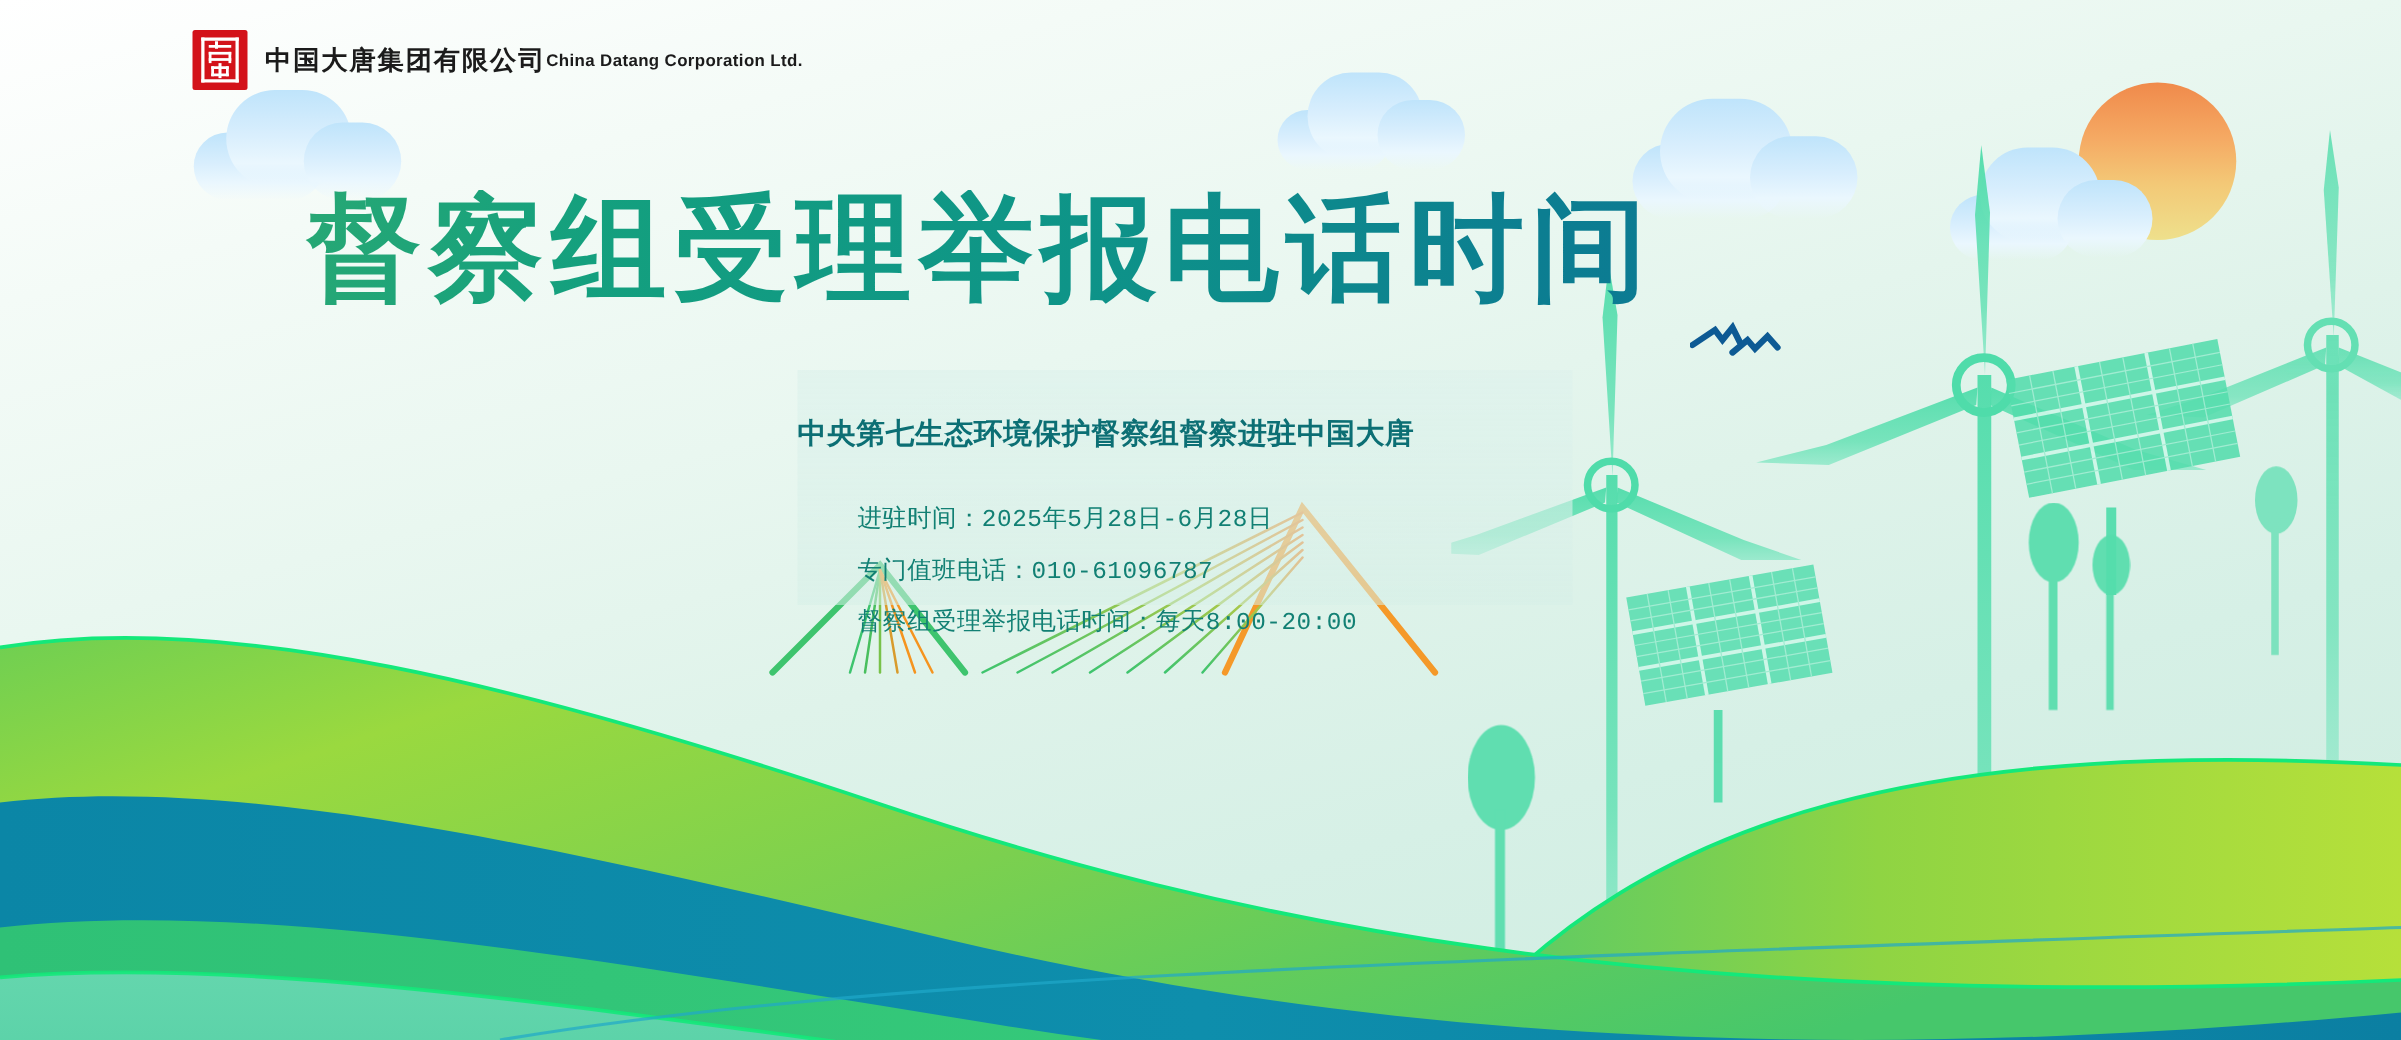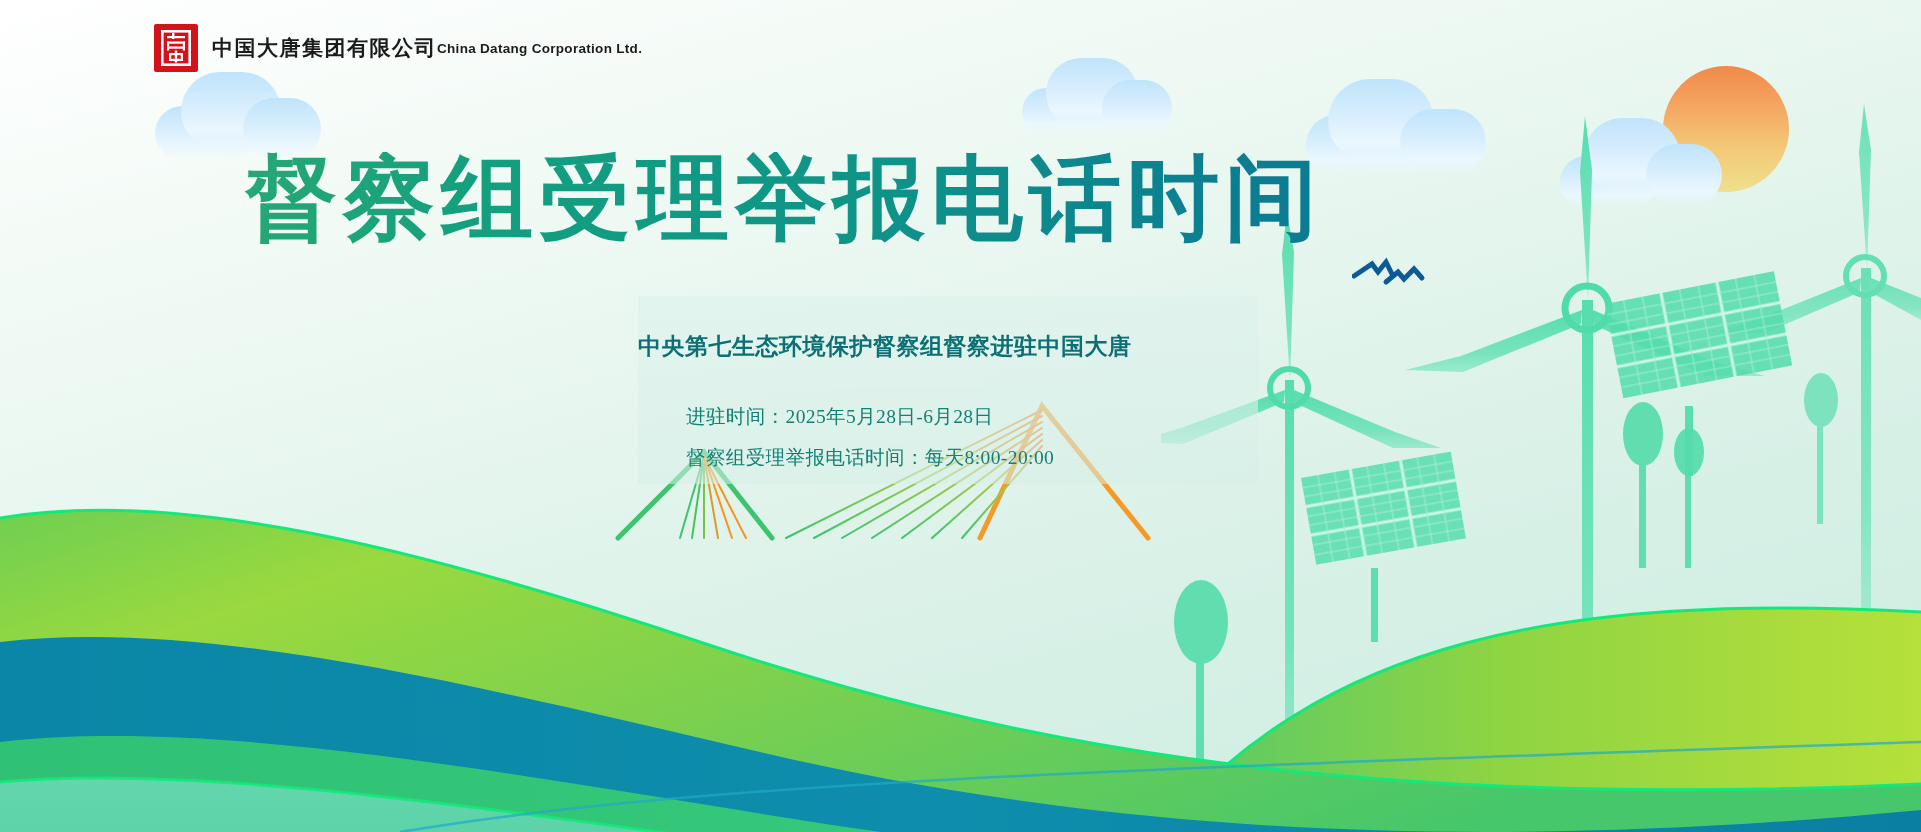--- a/index.html
+++ b/index.html
@@ -70,21 +70,21 @@
 
   .subtitle{
     position:absolute;left:638px;top:331px;width:620px;text-align:left;
     font-family:"DejaVu Serif","Liberation Serif",serif;
     font-weight:bold;font-size:23px;letter-spacing:.5px;color:#0c6f74;
     white-space:nowrap;
   }
 
   .info-list{position:absolute;left:686px;top:396px;}
   .info-line{
-    font-family:Liberation Serif, serif;
+    font-family:Liberation Mono, monospace;
     font-size:19.5px;color:#128074;letter-spacing:.4px;
     height:41px;line-height:41px;white-space:nowrap;
   }
 </style>
 </head>
 <body>
 
 <div id="banner">
 
   <div class="sky">
@@ -344,16 +344,17 @@
   </div>
 
   <div class="headline">督察组受理举报电话时间</div>
 
   <div class="panel"></div>
 
   <div class="subtitle">中央第七生态环境保护督察组督察进驻中国大唐</div>
 
   <div class="info-list">
     <div class="info-line">进驻时间：2025年5月28日-6月28日</div>
+    <div class="info-line">专门值班电话：010-61096787</div>
     <div class="info-line">督察组受理举报电话时间：每天8:00-20:00</div>
   </div>
 
 </div>
 
 </body></html>

